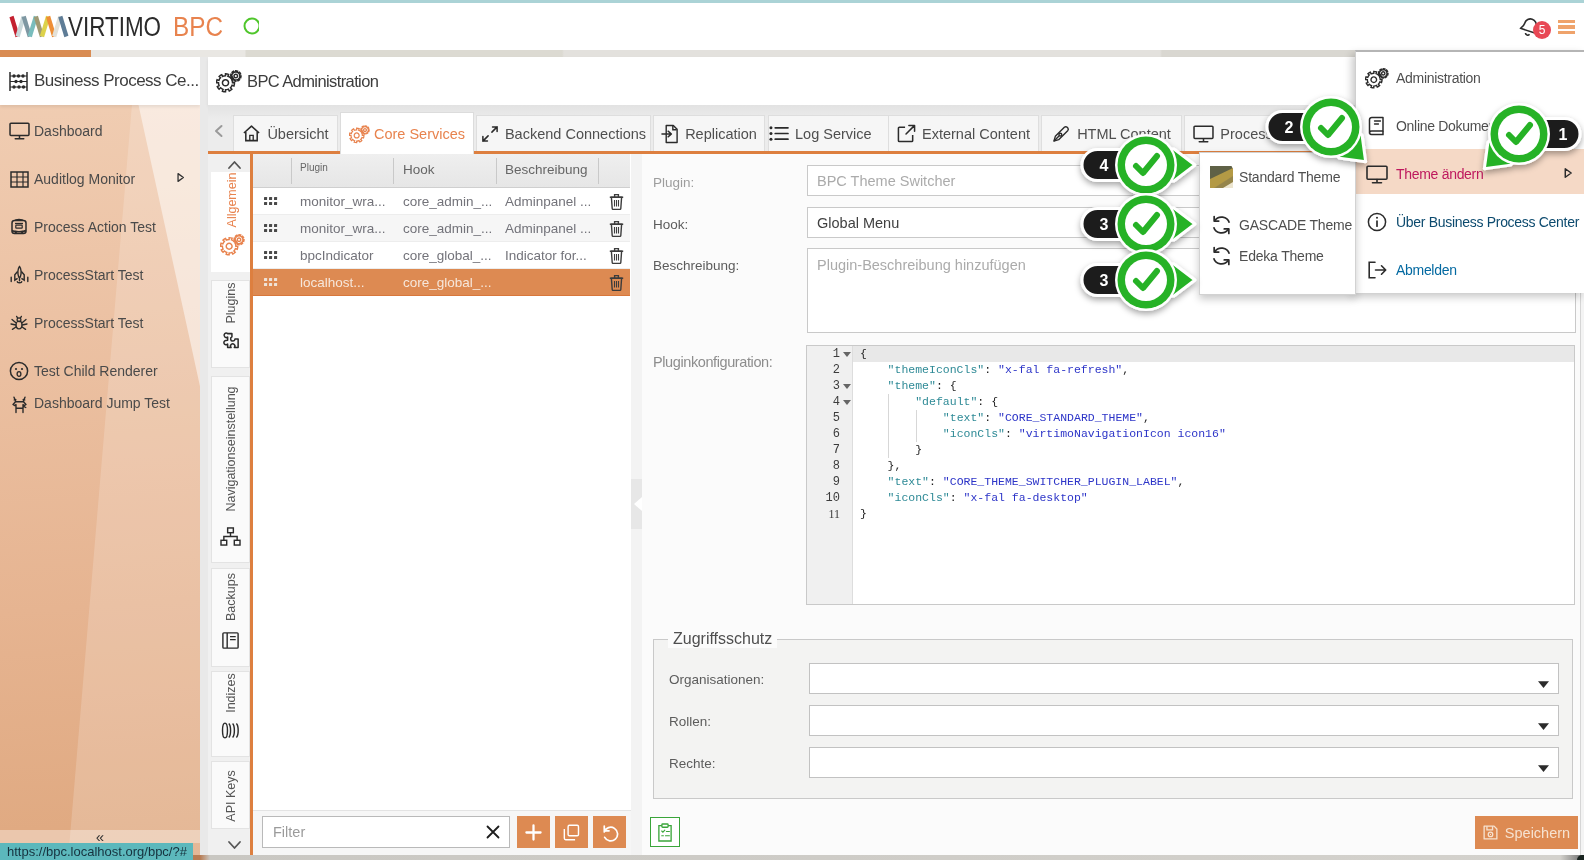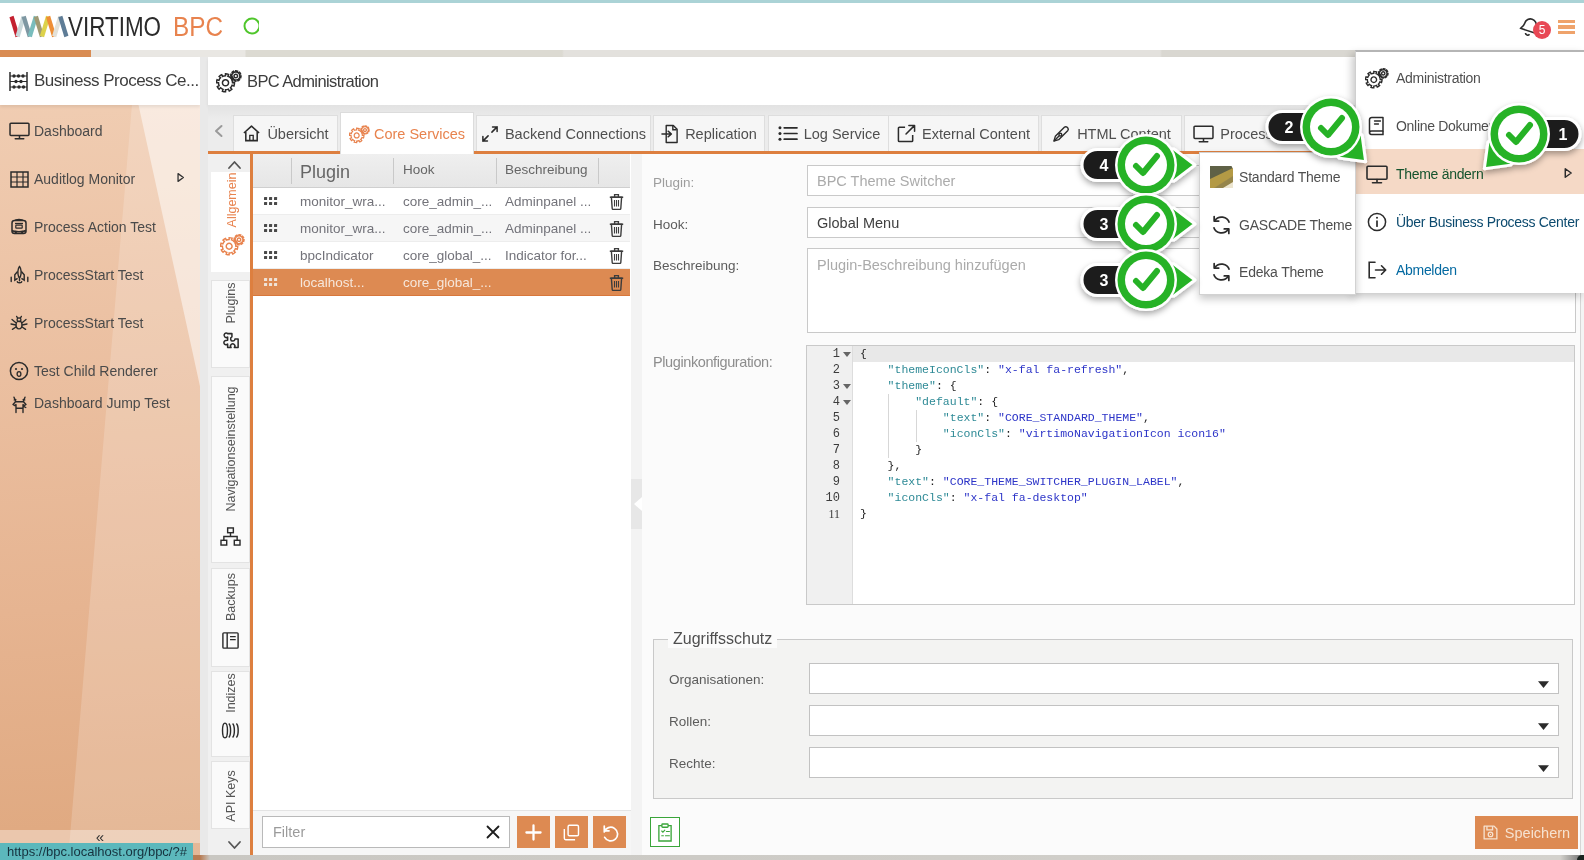--- a/index.html
+++ b/index.html
@@ -197,21 +197,21 @@
 <div class="abs" style="left:653px;top:115px;width:112px;height:36px;background:#f6f6f6;border:1px solid #dedede;border-bottom:none;display:flex;align-items:center;justify-content:center">
       <span class="ico">
         <svg width="18" height="20" viewBox="0 0 19 21" fill="none" stroke="#2b2b2b" stroke-width="1.5">
           <path d="M5.5 1.5h7.5l4 4V19.5h-11.5z" stroke-linejoin="round"></path>
           <path d="M12.5 1.8V6h4"></path>
           <path d="M1 10.5h9 M7.5 7.5l3.5 3-3.5 3" stroke-linecap="round" stroke-linejoin="round"></path>
         </svg>
       </span>
       <span style="margin-left:6px;font-size:14.5px;color:#4f4f4f">Replication</span>
     </div>
-<div class="abs" style="left:768px;top:115px;width:122px;height:36px;background:#f6f6f6;border:1px solid #dedede;border-bottom:none;display:flex;align-items:center;justify-content:center">
+<div class="abs" style="left:768px;top:115px;width:122px;height:36px;background:#f6f6f6;border:1px solid #dedede;border-bottom:none;display:flex;align-items:center;">
       <span class="ico">
         <svg width="20" height="17" viewBox="0 0 21 18" fill="none">
           <circle cx="2" cy="3" r="1.6" fill="#2b2b2b"></circle>
           <path d="M6.5 3h13.5" stroke="#2b2b2b" stroke-width="1.8" stroke-linecap="round"></path>
           <circle cx="2" cy="9" r="1.6" fill="#2b2b2b"></circle>
           <path d="M6.5 9h13.5" stroke="#2b2b2b" stroke-width="1.8" stroke-linecap="round"></path>
           <circle cx="2" cy="15" r="1.6" fill="#2b2b2b"></circle>
           <path d="M6.5 15h13.5" stroke="#2b2b2b" stroke-width="1.8" stroke-linecap="round"></path>
         </svg>
       </span>
@@ -321,21 +321,21 @@
         <path d="M2 4 L7.5 10 L13 4"></path>
       </svg>
     </div>
 <div class="abs" style="left:250px;top:154px;width:3px;height:701px;background:#dd7f3f;z-index:3"></div>
 <div class="abs" style="left:253px;top:154px;width:378px;height:701px;background:#fff"></div>
 <div class="abs" style="left:253px;top:154px;width:377px;height:34px;background:linear-gradient(to bottom,#efefef,#e6e6e6);border-bottom:1px solid #cfcfcf"></div>
 <div class="abs" style="left:291px;top:158px;width:1px;height:26px;background:#c9c9c9"></div>
 <div class="abs" style="left:393px;top:158px;width:1px;height:26px;background:#c9c9c9"></div>
 <div class="abs" style="left:496px;top:158px;width:1px;height:26px;background:#c9c9c9"></div>
 <div class="abs" style="left:598px;top:158px;width:1px;height:26px;background:#c9c9c9"></div>
-<div class="abs" style="left:300px;top:162px;font-size:18px;color:#666">Plugin</div>
+<div class="abs" style="left:300px;top:162px;font-size:10px;color:#666">Plugin</div>
 <div class="abs" style="left:403px;top:162px;font-size:13.5px;color:#666">Hook</div>
 <div class="abs" style="left:505px;top:162px;font-size:13.5px;color:#666">Beschreibung</div>
 <div class="abs" style="left:253px;top:188px;width:377px;height:27px;background:#fff;border-bottom:1px solid #ededed;display:flex;align-items:center">
 <span class="ico" style="position:absolute;left:11px">
         <svg width="14" height="9" viewBox="0 0 14 9" fill="#4a4a4a">
           <rect x="0" y="0" width="3.1" height="3.1" rx="0.5"></rect>
           <rect x="5" y="0" width="3.1" height="3.1" rx="0.5"></rect>
           <rect x="10" y="0" width="3.1" height="3.1" rx="0.5"></rect>
           <rect x="0" y="5" width="3.1" height="3.1" rx="0.5"></rect>
           <rect x="5" y="5" width="3.1" height="3.1" rx="0.5"></rect>
@@ -553,21 +553,21 @@
       </span>
       <span style="margin-left:7px;font-size:14px;color:#4f4f4f;letter-spacing:-0.3px">Online Dokumentation</span>
     </div>
 <div class="abs" style="left:1356px;top:162px;z-index:52;display:flex;align-items:center;width:228px;height:24px">
       <span class="ico" style="width:24px;margin-left:9px;justify-content:center">
         <svg width="22" height="19" viewBox="0 0 22 19" fill="none" stroke="#2b2b2b" stroke-width="1.6">
           <rect x="1" y="1.2" width="20" height="13" rx="1"></rect>
           <path d="M11 14.5v3 M6.5 17.8h9" stroke-linecap="round"></path>
         </svg>
       </span>
-      <span style="margin-left:7px;font-size:14px;color:#14532d;letter-spacing:-0.3px">Theme ändern</span>
+      <span style="margin-left:7px;font-size:14px;color:#be185d;letter-spacing:-0.3px">Theme ändern</span>
     </div>
 <div class="abs" style="left:1356px;top:210px;z-index:52;display:flex;align-items:center;width:228px;height:24px">
       <span class="ico" style="width:24px;margin-left:9px;justify-content:center">
         <svg width="20" height="20" viewBox="0 0 20 20" fill="none" stroke="#2b2b2b" stroke-width="1.5">
           <circle cx="10" cy="10" r="8.6"></circle>
           <path d="M10 9v5.2" stroke-linecap="round" stroke-width="1.7"></path>
           <circle cx="10" cy="5.8" r="1" fill="#2b2b2b" stroke="none"></circle>
         </svg>
       </span>
       <span style="margin-left:7px;font-size:14px;color:#0c4a6e;letter-spacing:-0.3px">Über Business Process Center</span>
@@ -602,21 +602,21 @@
       <span class="ico" style="width:24px;margin-left:9px;justify-content:center">
         <svg width="21" height="20" viewBox="0 0 22 21" fill="none" stroke="#2b2b2b" stroke-width="1.8">
           <path d="M19.2 8.2 A8.6 8.6 0 0 0 3.9 6.0"></path>
           <path d="M3.3 1.6 v4.8 h4.8" stroke-linecap="round" stroke-linejoin="round"></path>
           <path d="M2.8 12.8 A8.6 8.6 0 0 0 18.1 15.0"></path>
           <path d="M18.7 19.4 v-4.8 h-4.8" stroke-linecap="round" stroke-linejoin="round"></path>
         </svg>
       </span>
       <span style="margin-left:6px;font-size:14px;color:#4f4f4f;letter-spacing:-0.2px">GASCADE Theme</span>
     </div>
-<div class="abs" style="left:1200px;top:259px;z-index:56;display:flex;align-items:center;width:154px;height:26px">
+<div class="abs" style="left:1200px;top:243px;z-index:56;display:flex;align-items:center;width:154px;height:26px">
       <span class="ico" style="width:24px;margin-left:9px;justify-content:center">
         <svg width="21" height="20" viewBox="0 0 22 21" fill="none" stroke="#2b2b2b" stroke-width="1.8">
           <path d="M19.2 8.2 A8.6 8.6 0 0 0 3.9 6.0"></path>
           <path d="M3.3 1.6 v4.8 h4.8" stroke-linecap="round" stroke-linejoin="round"></path>
           <path d="M2.8 12.8 A8.6 8.6 0 0 0 18.1 15.0"></path>
           <path d="M18.7 19.4 v-4.8 h-4.8" stroke-linecap="round" stroke-linejoin="round"></path>
         </svg>
       </span>
       <span style="margin-left:6px;font-size:14px;color:#4f4f4f;letter-spacing:-0.2px">Edeka Theme</span>
     </div>

